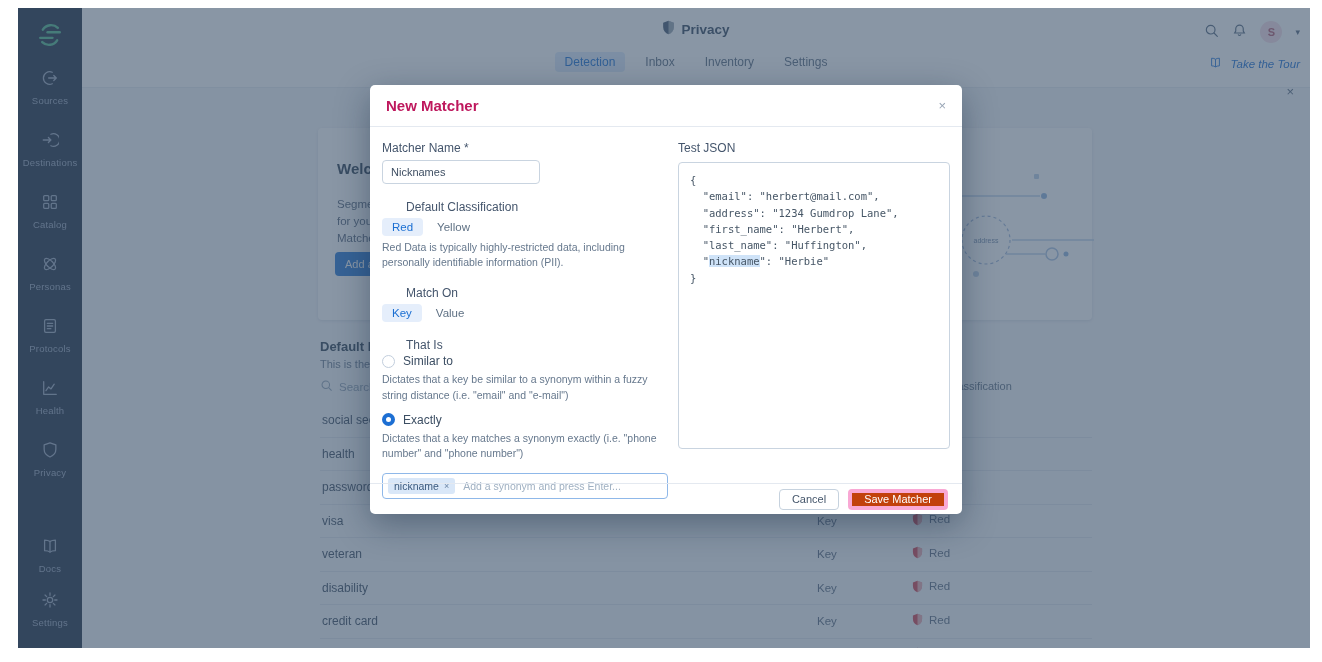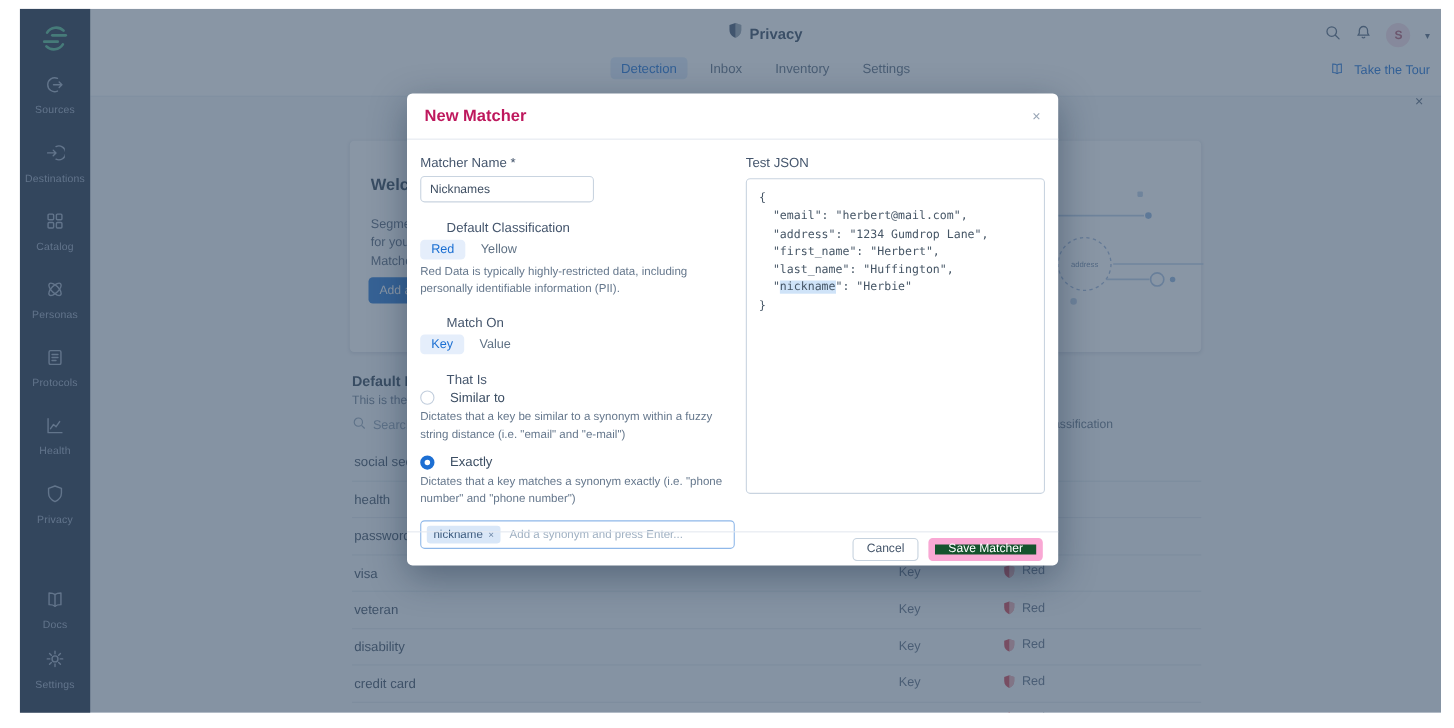--- a/index.html
+++ b/index.html
@@ -22,21 +22,21 @@
   .topbar { position:absolute; left:0; top:0; width:100%; height:80px; background:#ffffff; border-bottom:1px solid #e7ecf1; }
   .title-row { position:absolute; top:12px; left:0; width:100%; display:flex; justify-content:center; align-items:center; gap:6px; }
   .page-title { font-size:13.5px; font-weight:bold; color:#33465c; }
   .tabs-row { position:absolute; top:44px; left:0; width:100%; display:flex; justify-content:center; gap:10px; }
   .tab { font-size:12px; color:#5a6c81; padding:3px 10px; border-radius:4px; cursor:pointer; }
   .tab.active { color:#1a6fd6; background:#dcebfb; }
   .right-cluster { position:absolute; top:13px; right:10px; display:flex; align-items:center; gap:13px; }
   .right-cluster svg { stroke:#55687e; fill:none; stroke-width:1.4; stroke-linecap:round; }
   .avatar { width:22px; height:22px; border-radius:50%; background:#f6dee6; color:#b65c72; font-size:11px; font-weight:bold; display:flex; align-items:center; justify-content:center; }
   .caret { font-size:9px; color:#55687e; }
-  .take-tour { position:absolute; top:48px; right:10px; display:flex; align-items:center; gap:9px; font-size:11.5px; color:#1a6fd6; cursor:pointer; }
+  .take-tour { position:absolute; top:48px; right:10px; display:flex; align-items:center; gap:9px; font-size:11.5px; color:#1a6fd6; cursor:pointer;font-style:italic; }
   .take-tour svg { stroke:#1a6fd6; fill:none; stroke-width:1.4; }
   .banner-close { position:absolute; top:76px; right:16px; font-size:13px; color:#5a6c81; cursor:pointer; }
 
   
   .welcome-card { position:absolute; left:236px; top:120px; width:774px; height:192px; background:#ffffff; border-radius:4px; box-shadow:0 1px 3px rgba(40,60,90,.12); }
   .welcome-h { position:absolute; left:19px; top:32px; font-size:15px; font-weight:bold; color:#2e4052; white-space:nowrap; }
   .welcome-p { position:absolute; left:19px; top:68px; font-size:11.5px; color:#55657a; line-height:17px; white-space:nowrap; }
   .welcome-btn { position:absolute; left:17px; top:124px; width:110px; height:24px; background:#2577d6; border-radius:4px; color:#fff; font-size:11px; line-height:24px; padding-left:10px; }
   .illustration { position:absolute; left:628px; top:40px; }
 
@@ -61,34 +61,34 @@
   .modal-x { position:absolute; right:16px; top:13px; font-size:13px; color:#98a5b5; cursor:pointer; }
   .col-left { position:absolute; left:12px; top:56px; width:286px; }
   .col-right { position:absolute; left:308px; top:56px; width:272px; }
   .f-label { font-size:12px; color:#44556c; }
   .name-input { margin-top:5px; width:158px; height:24px; border:1px solid #c9d4e0; border-radius:4px; padding:0 8px; font-size:11px; color:#3f4f63; font-family:"Liberation Sans",sans-serif; outline:none; }
   .sec-label { margin-top:16px; font-size:12px; color:#44556c;margin-left:24px; }
   .pills { margin-top:4px; display:flex; gap:4px; }
   .pill { font-size:11.5px; color:#5f7184; padding:3px 10px; border-radius:4px; cursor:pointer; }
   .pill.active { color:#1b6fd2; background:#e5eefb; }
   .help { margin-top:4px; font-size:10.5px; color:#66788d; line-height:1.45; }
-  .radio-row { margin-top:2px; display:flex; align-items:flex-end; gap:14px; }
+  .radio-row { margin-top:2px; display:flex; align-items:center; gap:8px; }
   .radio { width:13px; height:13px; border-radius:50%; border:1px solid #c2cedd; background:#fff; flex:none; cursor:pointer; }
   .radio.checked { border:4px solid #1d6fd3; }
   .radio-lbl { font-size:12px; color:#3c4e63; }
   .syn-box { margin-top:12px; width:100%; height:26px; border:1.5px solid #8fb8e9; border-radius:4px; display:flex; align-items:center; padding:0 5px; background:#fff; cursor:text; }
   .syn-tag { background:#d9e7f8; color:#3c5a7d; font-size:10.5px; padding:2px 6px; border-radius:3px; display:flex; align-items:center; gap:5px; }
   .syn-tag .tx { color:#6e87a6; font-size:9px; cursor:pointer; }
   .syn-ph { margin-left:8px; font-size:10.5px; color:#9fb0c2; white-space:nowrap; }
   .json-box { margin-top:7px; width:272px; height:287px; border:1px solid #c9d4e0; border-radius:4px; padding:9px 11px; font-family:"DejaVu Sans Mono", monospace; font-size:10.5px; color:#465666; line-height:1.55; white-space:pre; overflow:hidden; }
   .hl { background:#cfe3f8; }
   .modal-foot { position:absolute; left:0; bottom:0; width:100%; height:31px; border-top:1px solid #e4e9f0; display:flex; justify-content:flex-end; align-items:center; gap:9px; padding-right:14px; }
   .btn { height:21px; border-radius:4px; font-size:11px; padding:0 12px; display:flex; align-items:center; cursor:pointer; font-family:"Liberation Sans",sans-serif; }
   .btn.secondary { background:#fff; border:1px solid #c6d2de; color:#45566b; }
-  .btn.primary { background:#14532d; border:6px solid #f9a8d4; color:#fff;text-align:right; }
+  .btn.primary { background:#c2410c; border:4px solid #f9a8d4; color:#fff;text-align:right; }
 </style>
 </head>
 <body>
 
 <div class="frame">
   <div class="app">
 
     <aside class="sidebar">
       <div class="logo">
         <svg width="26" height="26" viewBox="0 0 32 32" fill="none">

